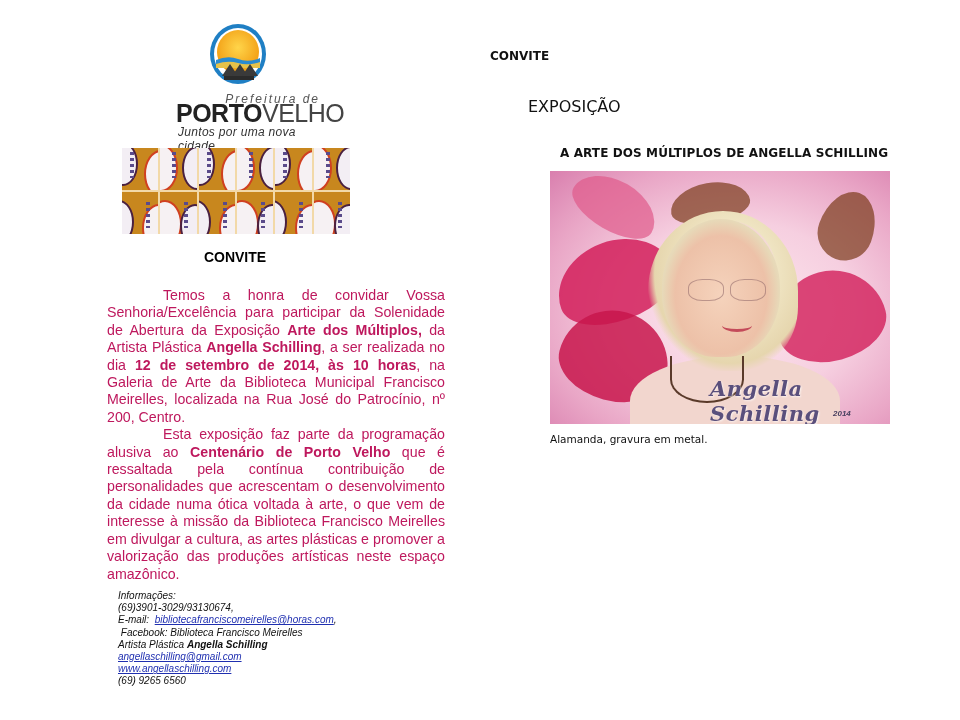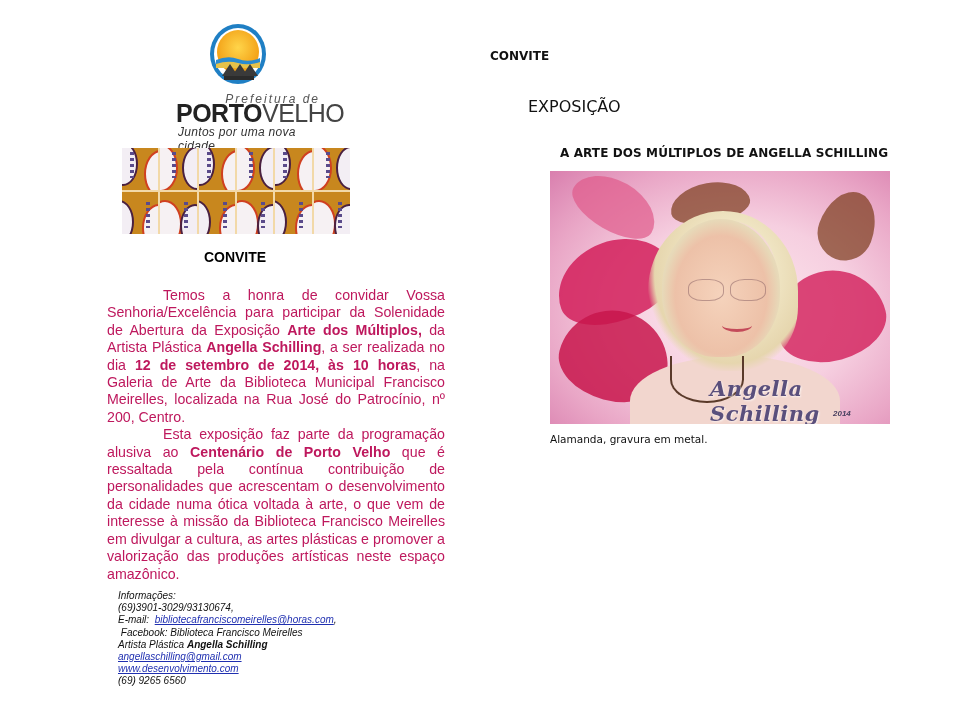--- a/index.html
+++ b/index.html
@@ -148,21 +148,21 @@
   <p><span>Esta exposição faz parte da programação alusiva ao </span><b>Centenário de Porto Velho</b><span> que é ressaltada pela contínua contribuição de personalidades que acrescentam o desenvolvimento da cidade numa ótica voltada à arte, o que vem de interesse à missão da Biblioteca Francisco Meirelles em divulgar a cultura, as artes plásticas e promover a valorização das produções artísticas neste espaço amazônico.</span></p>
 </div>
 
 <div id="contacts" class="abs">
   <div>Informações:</div>
   <div>(69)3901-3029/93130674,</div>
   <div><span style="white-space:pre">E-mail:  </span><a href="#">bibliotecafranciscomeirelles@horas.com</a><span>,</span></div>
   <div style="white-space:pre"> Facebook: Biblioteca Francisco Meirelles</div>
   <div><span style="white-space:pre">Artista Plástica </span><b>Angella Schilling</b></div>
   <div><a href="#">angellaschilling@gmail.com</a></div>
-  <div><a href="#">www.desenvolvimento.com</a></div>
+  <div><a href="#">www.angellaschilling.com</a></div>
   <div>(69) 9265 6560</div>
 </div>
 
 <div id="r-convite" class="abs right-text">CONVITE</div>
 <div id="r-exposicao" class="abs right-text">EXPOSIÇÃO</div>
 <div id="r-heading" class="abs right-text">A ARTE DOS MÚLTIPLOS DE ANGELLA SCHILLING</div>
 
 <div id="photo" class="abs">
   <div class="petal" style="left:5px;top:70px;width:120px;height:80px;background:#d21e5a;opacity:0.85;transform:rotate(-20deg)"></div>
   <div class="petal" style="left:10px;top:140px;width:110px;height:90px;background:#c8164c;opacity:0.85;transform:rotate(15deg)"></div>

